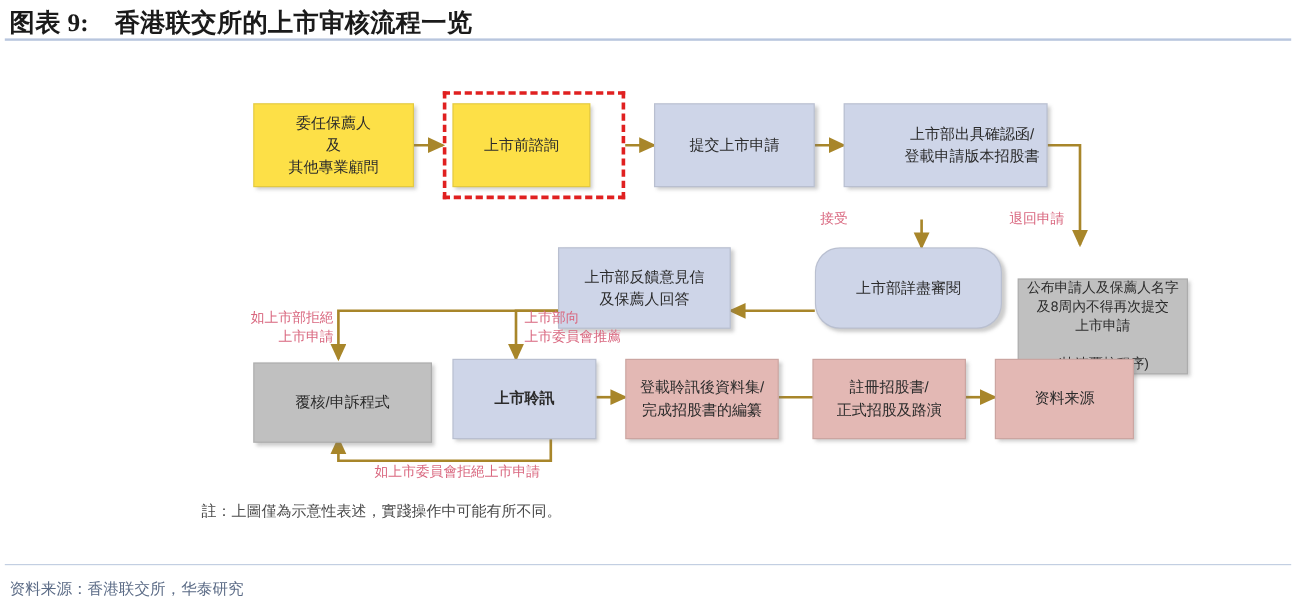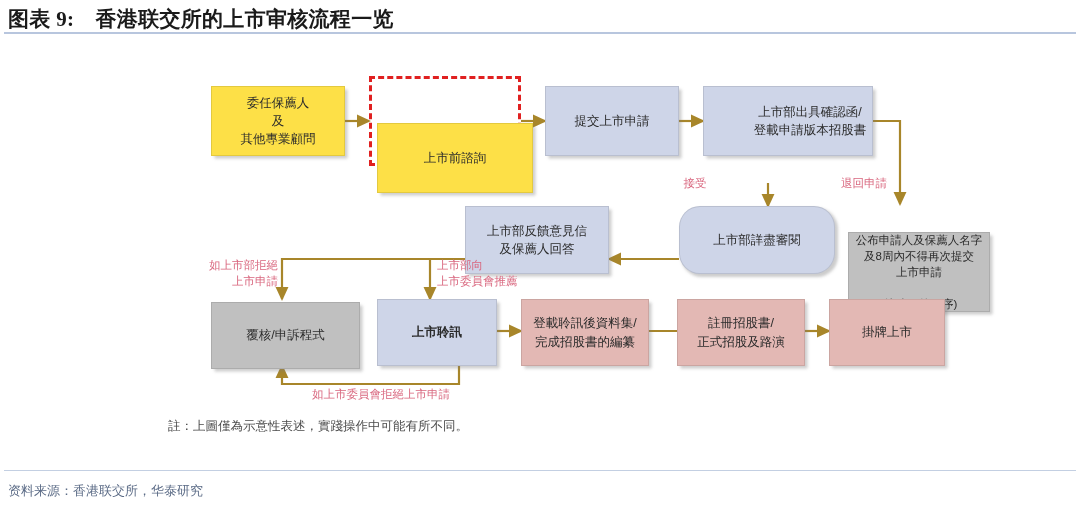--- a/index.html
+++ b/index.html
@@ -163,21 +163,21 @@
       <path d="M459,330 L459,348 L282,348 L282,330"></path>
     </g>
   </svg>
 
   <div id="highlight-box" style="left:369px; top:40px; width:152px; height:90px;"></div>
 
   <div class="node tan" style="left:211px; top:50px; width:134px; height:70px;">委任保薦人
 及
 其他專業顧問</div>
 
-  <div class="node tan" style="left:377px; top:50px; width:156px; height:70px;margin-top:37px;">上市前諮詢</div>
+  <div class="node tan" style="left:377px; top:50px; width:115px; height:70px;">上市前諮詢</div>
 
   <div class="node blue" style="left:545px; top:50px; width:134px; height:70px;">提交上市申請</div>
 
   <div class="node blue" style="left:703px; top:50px; width:170px; height:70px;padding-left:48px;">上市部出具確認函/
 登載申請版本招股書</div>
 
   <div class="node blue" style="left:679px; top:170px; width:156px; height:68px;border-radius:21px;">上市部詳盡審閱</div>
 
   <div class="node blue" style="left:465px; top:170px; width:144px; height:68px;">上市部反饋意見信
 及保薦人回答</div>
@@ -191,21 +191,21 @@
   <div class="node gray" style="left:211px; top:266px; width:149px; height:67px;">覆核/申訴程式</div>
 
   <div class="node blue bold" style="left:377px; top:263px; width:120px; height:67px;">上市聆訊</div>
 
   <div class="node pink" style="left:521px; top:263px; width:128px; height:67px;">登載聆訊後資料集/
 完成招股書的編纂</div>
 
   <div class="node pink" style="left:677px; top:263px; width:128px; height:67px;">註冊招股書/
 正式招股及路演</div>
 
-  <div class="node pink" style="left:829px; top:263px; width:116px; height:67px;">掛牌上市</div>
+  <div class="node pink" style="left:829px; top:263px; width:116px; height:67px;">资料来源</div>
 
   <div class="edge-label" style="left:660px; top:140px; width:70px;">接受</div>
 
   <div class="edge-label" style="left:826px; top:140px; width:76px;">退回申請</div>
 
   <div class="edge-label" style="left:186px; top:222px; width:92px; text-align:right;">如上市部拒絕
 上市申請</div>
 
   <div class="edge-label" style="left:437px; top:222px; width:104px; text-align:left;">上市部向
 上市委員會推薦</div>

